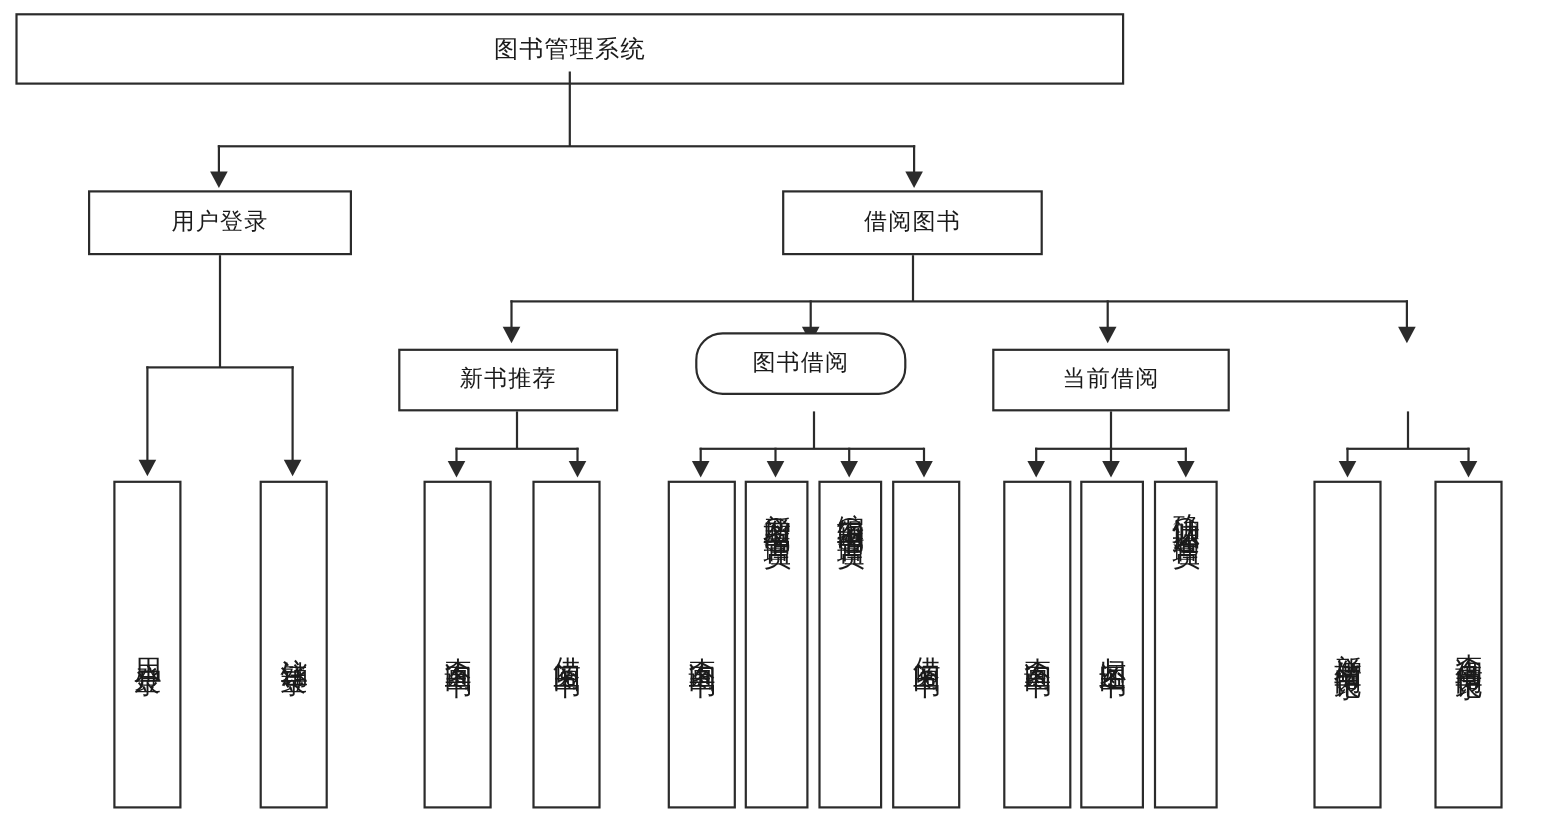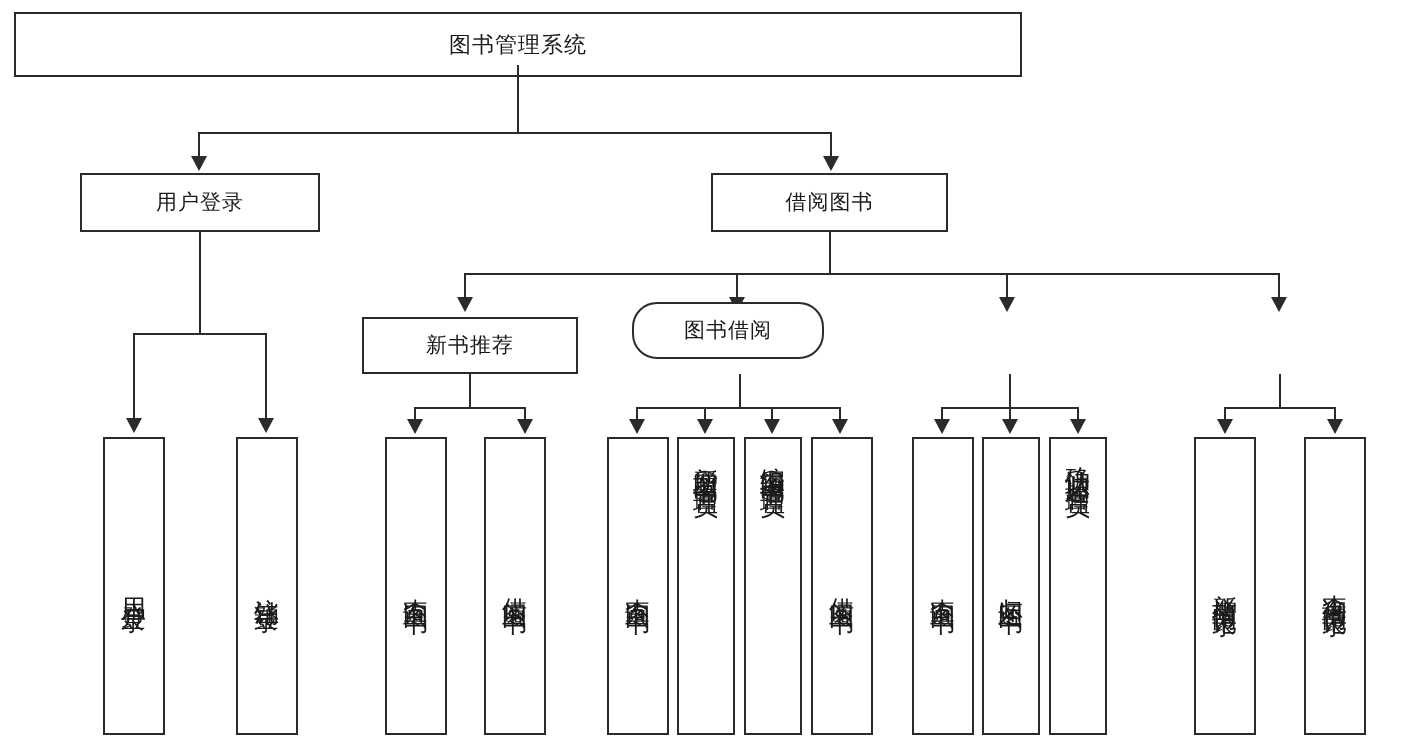--- a/index.html
+++ b/index.html
@@ -113,25 +113,28 @@
 
   <div class="ln v" style="left:464px;top:273px;width:2px;height:26px;"></div>
   <div class="arrow" style="left:457px;top:297px;"></div>
   <div class="ln v" style="left:736px;top:273px;width:2px;height:26px;"></div>
   <div class="arrow" style="left:729px;top:297px;"></div>
   <div class="ln v" style="left:1006px;top:273px;width:2px;height:26px;"></div>
   <div class="arrow" style="left:999px;top:297px;"></div>
   <div class="ln v" style="left:1278px;top:273px;width:2px;height:26px;"></div>
   <div class="arrow" style="left:1271px;top:297px;"></div>
 
-  <div class="node" style="left:362px;top:317px;width:216px;height:57px;">
+  <div class="node" style="left:362px;top:317px;width:200px;height:57px;">
     <span class="label">新书推荐</span>
   </div>
   <div class="node" style="left:632px;top:302px;width:192px;height:57px;border-radius:25px;">
     <span class="label">图书借阅</span>
+  </div>
+  <div class="node" style="left:902px;top:317px;width:216px;height:57px;">
+    <span class="label">当前借阅</span>
   </div>
 
   <div class="ln v" style="left:469px;top:374px;width:2px;height:34px;"></div>
   <div class="ln h" style="left:414px;top:407px;width:112px;height:2px;"></div>
   <div class="ln v" style="left:414px;top:407px;width:2px;height:14px;"></div>
   <div class="arrow" style="left:407px;top:419px;"></div>
   <div class="ln v" style="left:524px;top:407px;width:2px;height:14px;"></div>
   <div class="arrow" style="left:517px;top:419px;"></div>
 
   <div class="ln v" style="left:739px;top:374px;width:2px;height:34px;"></div>

